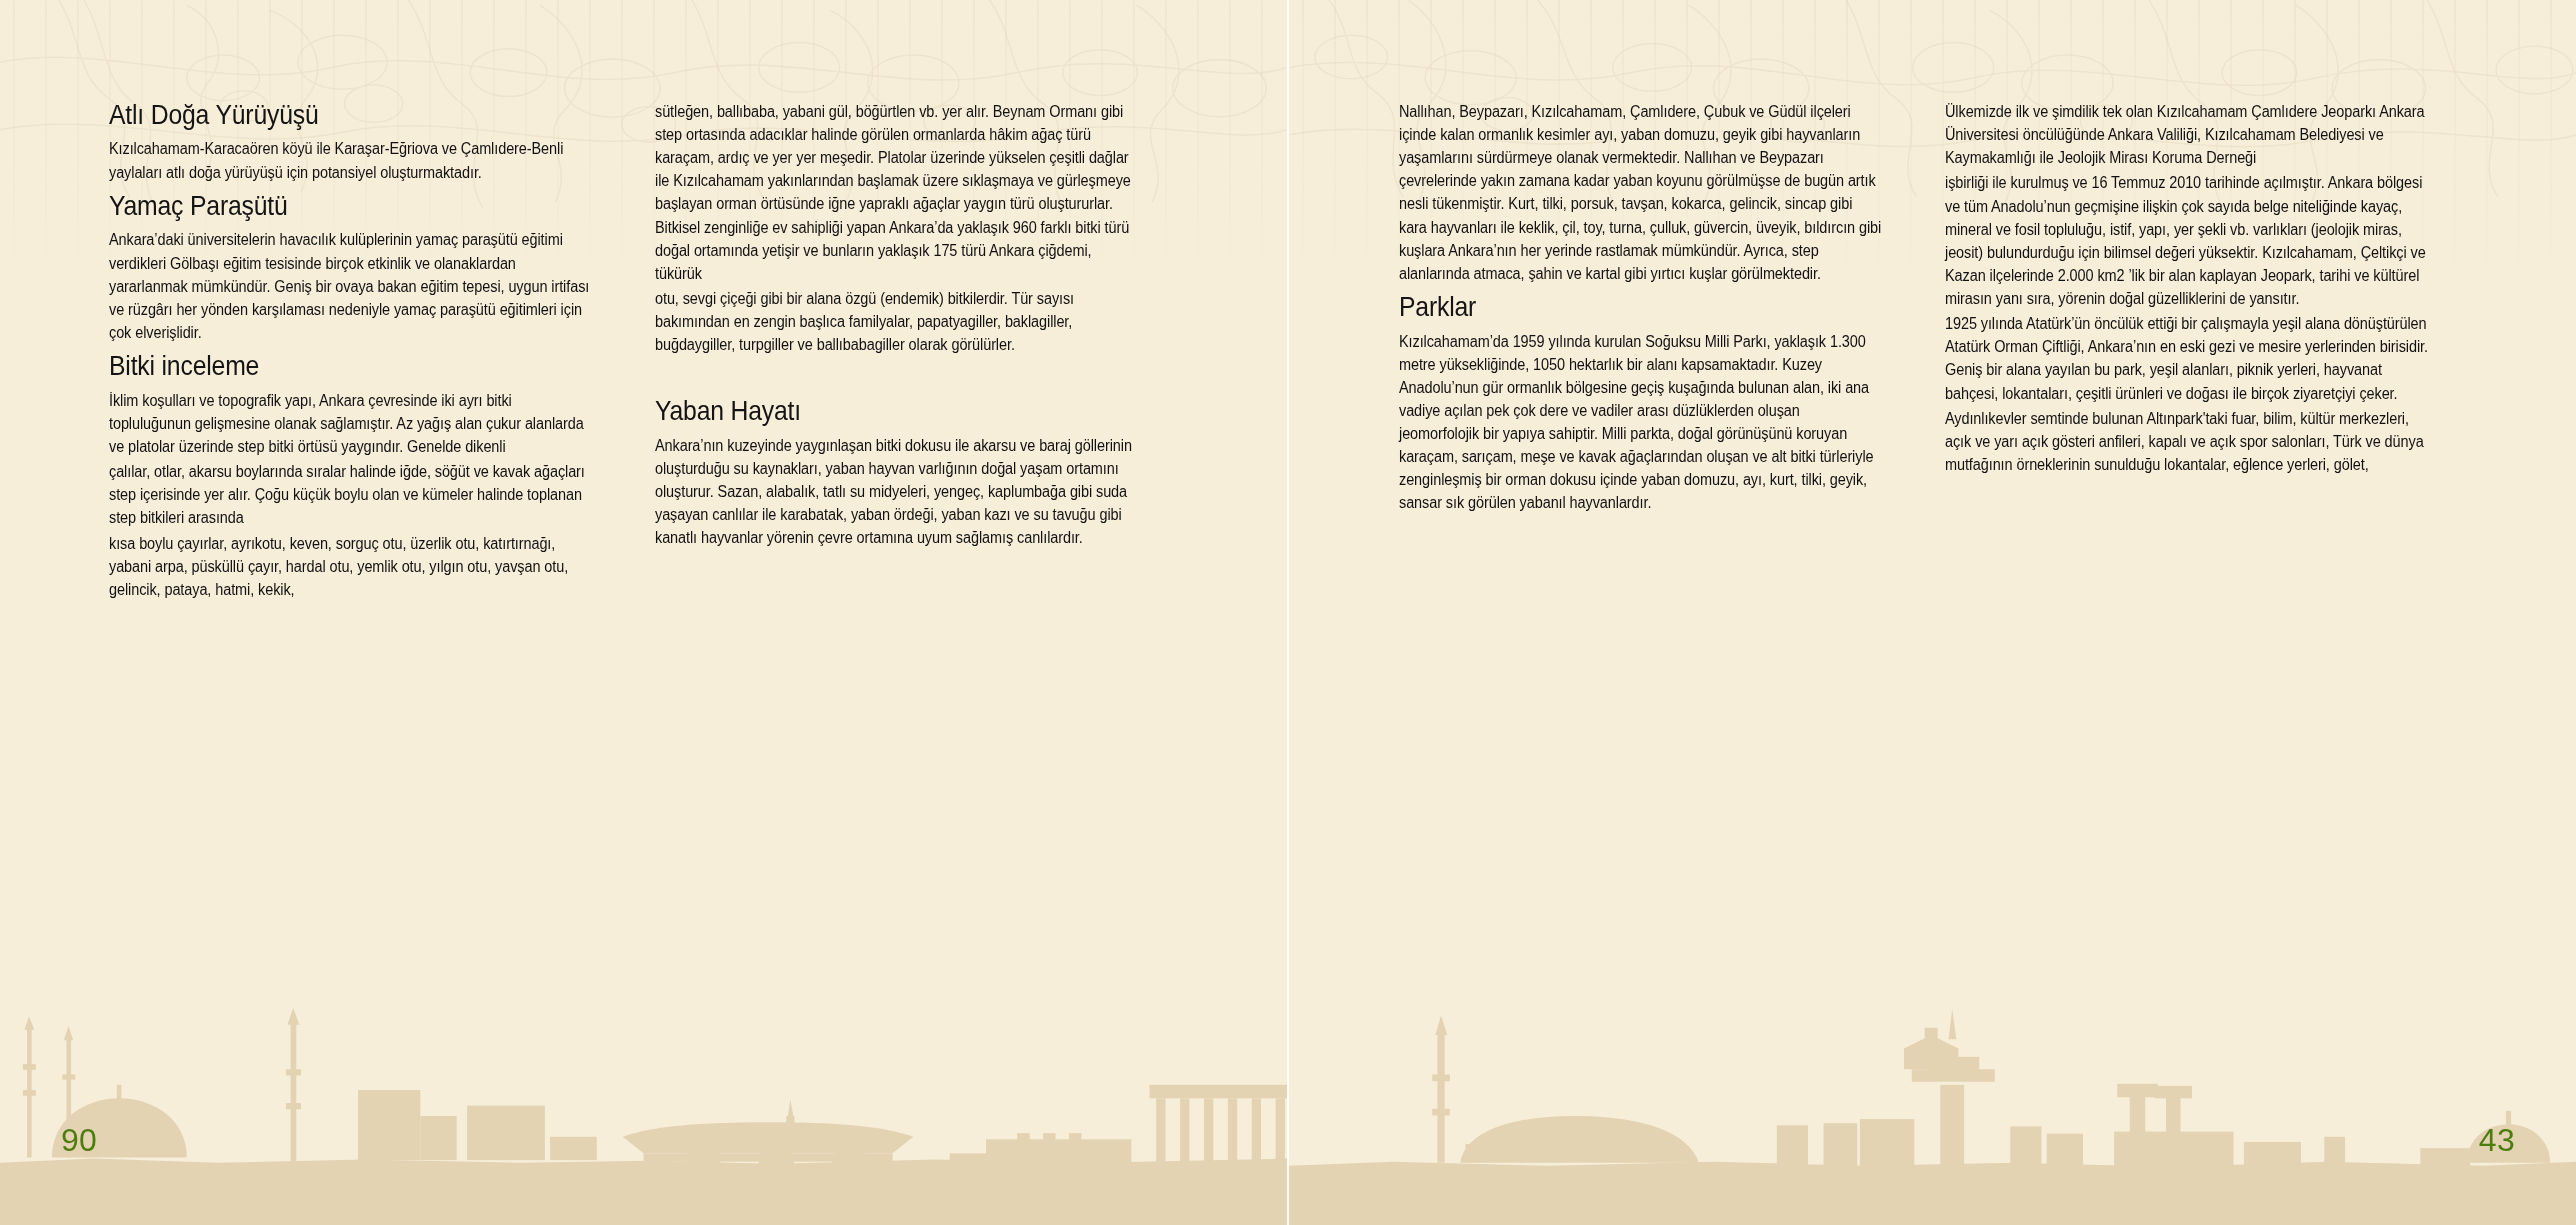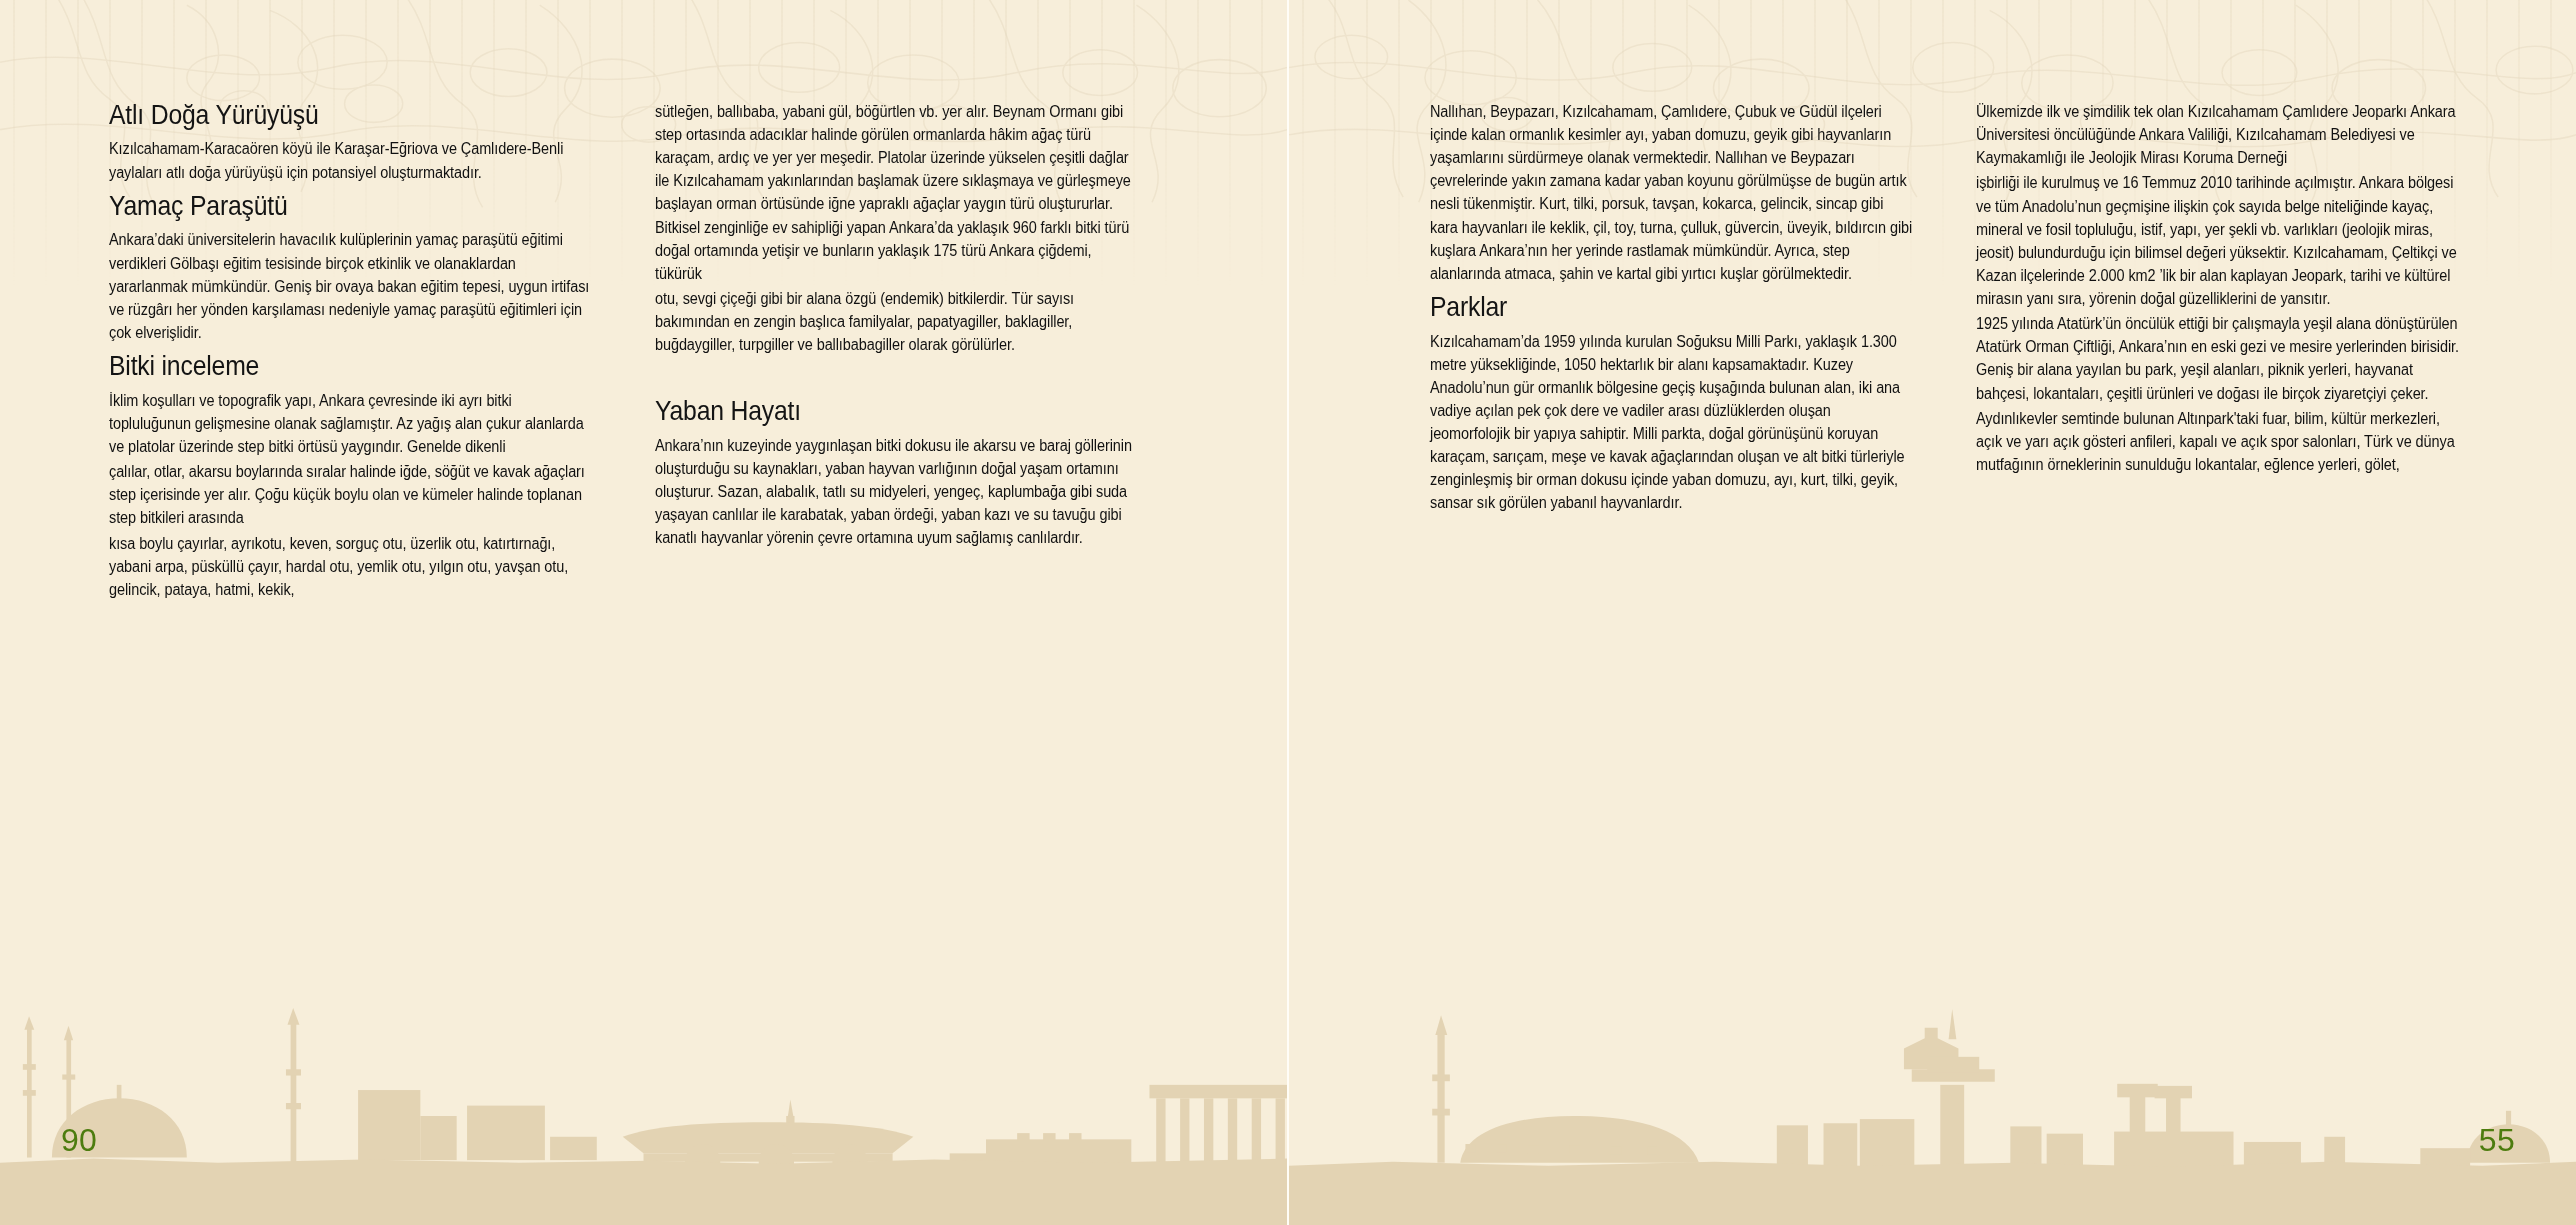--- a/index.html
+++ b/index.html
@@ -44,21 +44,21 @@
   }
   .pagenum.lf{left:61px;}
   .pagenum.rt{right:61px;}
 
   
   .cols{position:absolute;top:100px;left:0;width:100%;display:flex;}
   .col{width:535px;}
   .page.left  .cols{padding-left:109px;}
   .page.left  .col:first-child{margin-right:11.4px;}
   .page.right .cols{padding-left:110px;}
-  .page.right .col:first-child{margin-right:11.4px;margin-left:31px;}
+  .page.right .col:first-child{margin-right:11.4px;}
 
   h2.heading{
     margin:0 0 8.3px 0;
     font-size:27.5px;line-height:1.06;font-weight:400;
     color:#141414;letter-spacing:-0.2px;
     font-family:"Liberation Sans", sans-serif;
     transform:scaleX(.90);transform-origin:left center;
   }
   h2.heading.tight{margin-top:5.2px;}
   p.body{
@@ -270,17 +270,17 @@
 
           <path d="M2270 300 C 2270 252, 2310 226, 2350 226 C 2390 226, 2430 252, 2430 300 Z"></path>
           <rect x="2345" y="200" width="10" height="30"></rect>
           <rect x="2180" y="272" width="96" height="50"></rect>
 
           <path d="M0 306 L200 298 L500 306 L820 298 L1100 306 L1400 300 L1700 308 L2000 298 L2300 306 L2480 298 L2480 420 L0 420 Z"></path>
         </g>
       </svg>
     </div>
 
-    <div class="pagenum rt">55</div>
+    <div class="pagenum rt">43</div>
   </div>
 
 </div>
 
 
 </body></html>

